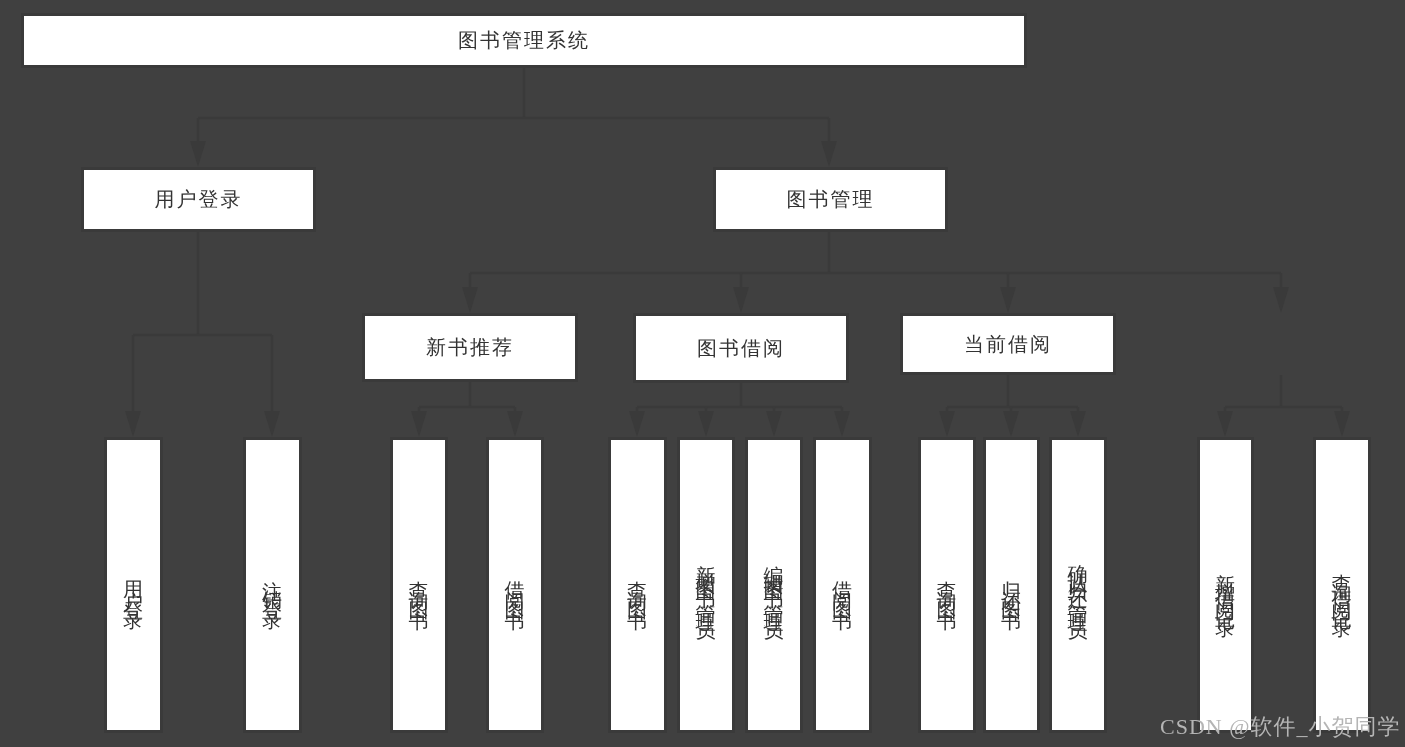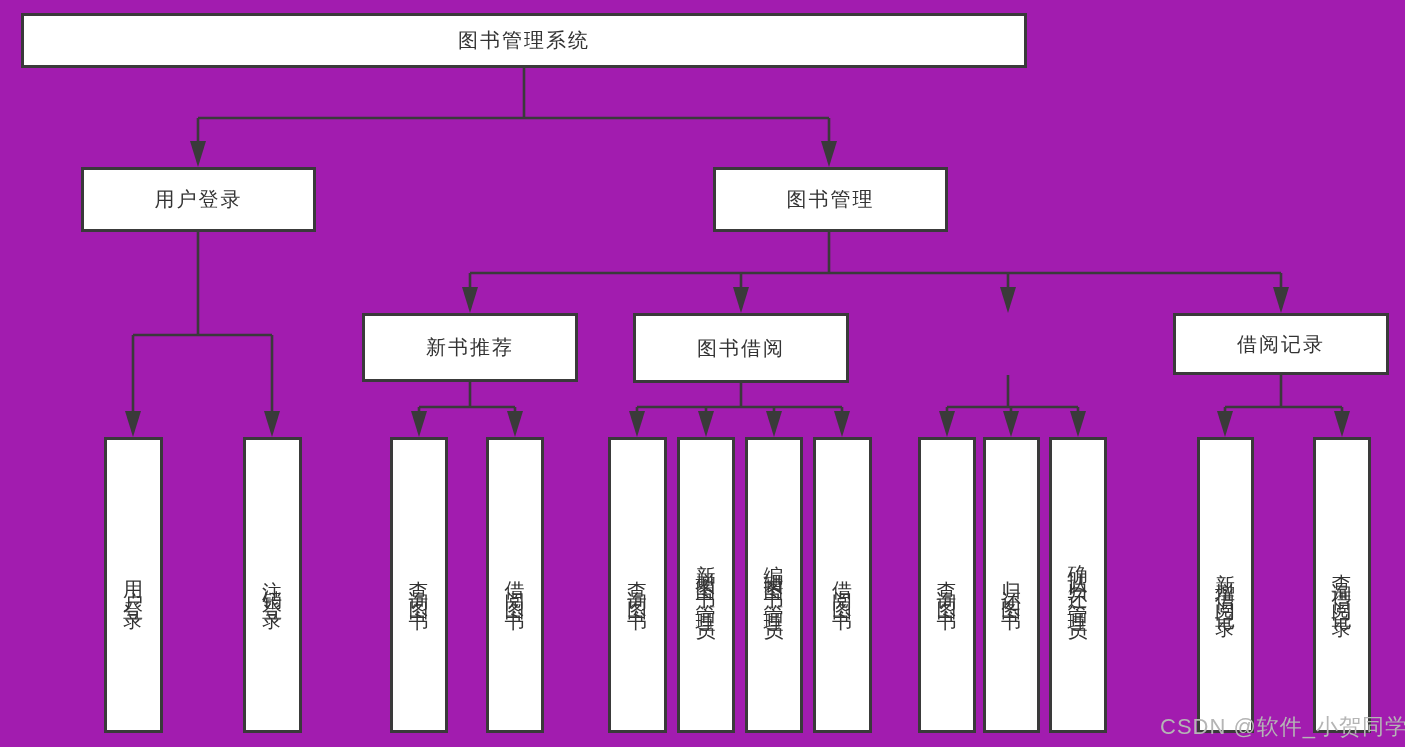--- a/index.html
+++ b/index.html
@@ -1,22 +1,22 @@
 <!DOCTYPE html>
 <html><head>
 <meta charset="utf-8">
 <style>
   html, body { margin: 0; padding: 0; background: #ffffff; }
   #canvas {
     position: relative;
     width: 1405px;
     height: 747px;
-    background: #a21caf;
+    background: #404040;
     overflow: hidden;
-    font-family: Liberation Sans, sans-serif;
+    font-family: Liberation Serif, serif;
   }
   #connector-layer {
     position: absolute;
     left: 0; top: 0;
     width: 1405px; height: 747px;
     z-index: 1;
   }
   .node {
     position: absolute;
     box-sizing: border-box;
@@ -111,21 +111,21 @@
       <polygon points="1334,411 1350,411 1342,437" fill="#3a3a3a"></polygon>
     </svg>
 
   <div class="node hnode" style="left:21px; top:13px; width:1006px; height:55px;">图书管理系统</div>
 
   <div class="node hnode" style="left:81px; top:167px; width:235px; height:65px;">用户登录</div>
   <div class="node hnode" style="left:713px; top:167px; width:235px; height:65px;">图书管理</div>
 
   <div class="node hnode" style="left:362px; top:313px; width:216px; height:69px;">新书推荐</div>
   <div class="node hnode" style="left:633px; top:313px; width:216px; height:70px;">图书借阅</div>
-  <div class="node hnode" style="left:1173px; top:313px; width:216px; height:62px;">借阅记录</div>
+  <div class="node hnode" style="left:900px; top:313px; width:216px; height:62px;">当前借阅</div>
 
   <div class="node vnode" style="left:104px; top:437px; width:59px; height:296px;">用户登录</div>
   <div class="node vnode" style="left:243px; top:437px; width:59px; height:296px;">注销登录</div>
 
   <div class="node vnode" style="left:390px; top:437px; width:58px; height:296px;">查询图书</div>
   <div class="node vnode" style="left:486px; top:437px; width:58px; height:296px;">借阅图书</div>
 
   <div class="node vnode" style="left:608px; top:437px; width:59px; height:296px;">查询图书</div>
   <div class="node vnode" style="left:677px; top:437px; width:58px; height:296px; letter-spacing:8px;">新增图书（管理员）</div>
   <div class="node vnode" style="left:745px; top:437px; width:58px; height:296px; letter-spacing:8px;">编辑图书（管理员）</div>

